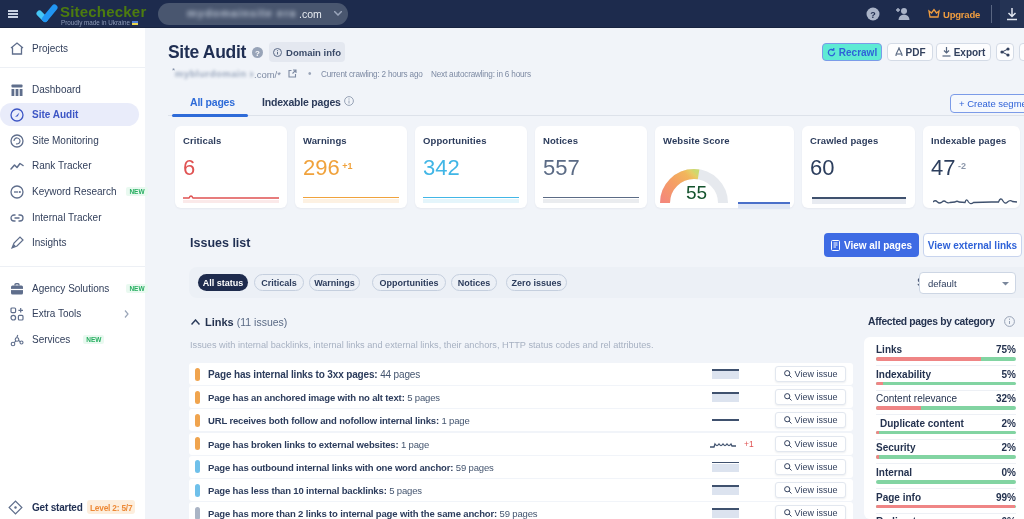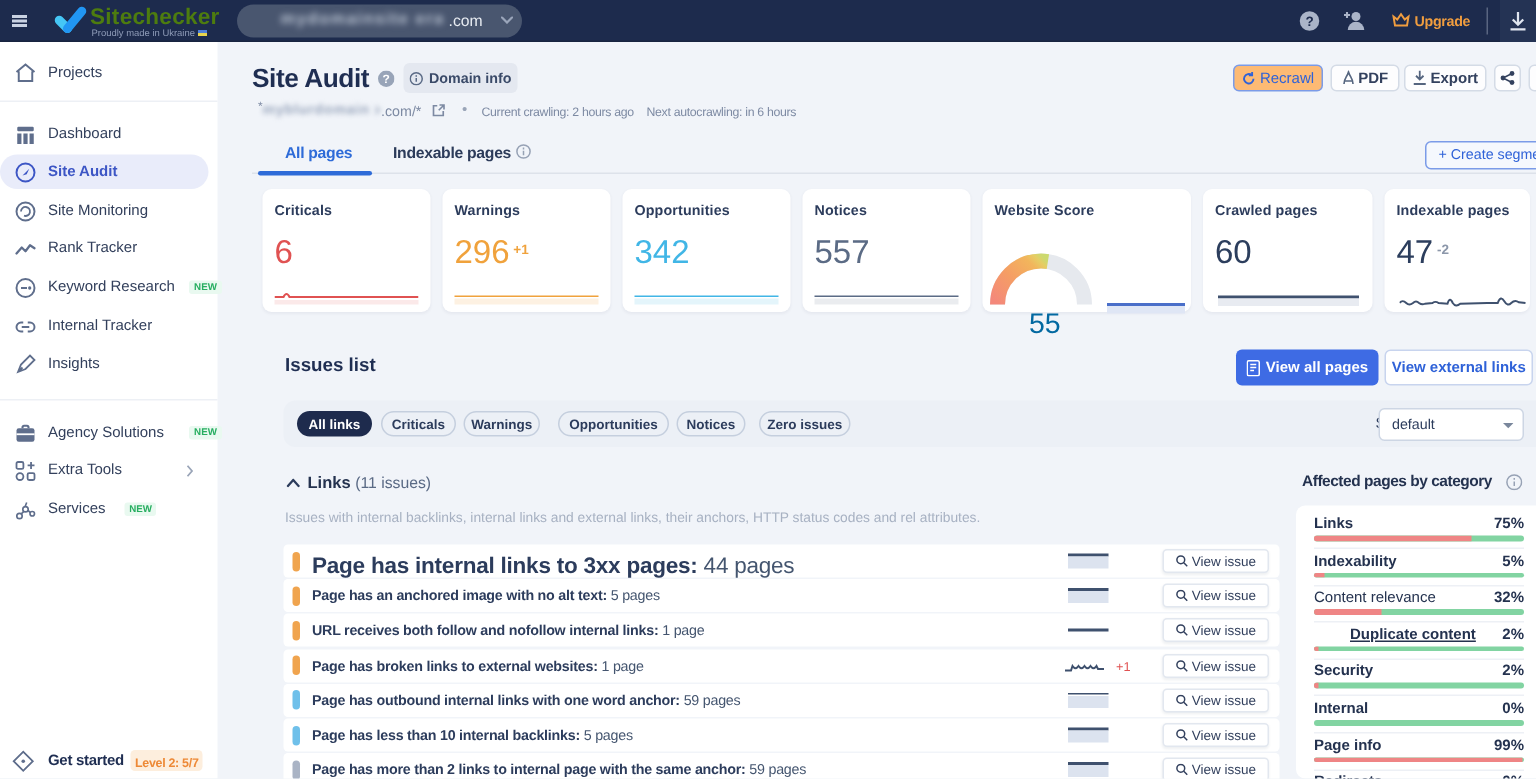--- a/index.html
+++ b/index.html
@@ -141,21 +141,21 @@
     <text x="5.5" y="8.5" text-anchor="middle" font-size="8" font-weight="bold" fill="#fff" font-family="Liberation Sans">?</text>
   </svg>
 <div class="abs" style="left:269px;top:42px;width:76px;height:20px;background:#e4e8f0;border-radius:4px;display:flex;align-items:center;justify-content:center;gap:4px;">
   <svg width="9" height="9" viewBox="0 0 9 9">
       <circle cx="4.5" cy="4.5" r="4" fill="none" stroke="#5b6b86" stroke-width="1"></circle>
       <path d="M4.5 4 v2.5 M4.5 2.2 v1" stroke="#5b6b86" stroke-width="1"></path>
     </svg>
   <span style="font-size:9.5px;font-weight:bold;color:#3a4a68;">Domain info</span>
 </div>
 
-<div class="btn abs" style="left:822px;top:43px;width:60px;height:18px;border:1px solid #7b9be8;color:#2f62d8;font-weight:normal;gap:3px;background:#fdba74;">
+<div class="btn abs" style="left:822px;top:43px;width:60px;height:18px;border:1px solid #7b9be8;color:#2f62d8;font-weight:bold;gap:3px;background:#5eead4;">
   <svg width="9" height="10" viewBox="0 0 10 10">
       <path d="M8.5 5.5 a3.5 3.5 0 1 1 -1.2 -2.6" stroke="#2f62d8" stroke-width="1.4" fill="none"></path>
       <path d="M7.5 0.5 L7.5 3 L5 3" stroke="#2f62d8" stroke-width="1.4" fill="none"></path>
     </svg>
   Recrawl</div>
 <div class="btn abs" style="left:887px;top:43px;width:46px;height:18px;border:1px solid #d4dbe6;color:#33415e;font-weight:bold;gap:3px;background:#fdfdfe;">
   <svg width="8" height="10" viewBox="0 0 8 10">
       <path d="M1 9 C1 5 3 4.5 4 1 C5 4.5 7 5 7 9" stroke="#55657f" stroke-width="1.1" fill="none"></path>
       <path d="M1.5 7 H6.5" stroke="#55657f" stroke-width="1.1"></path>
     </svg>
@@ -228,21 +228,21 @@
         <stop offset="0" stop-color="#f4887b"></stop>
           <stop offset="0.45" stop-color="#f59e64"></stop>
           <stop offset="0.8" stop-color="#f2b55c"></stop>
           <stop offset="0.92" stop-color="#e6cd64"></stop>
           <stop offset="1" stop-color="#ccd96f"></stop>
       </linearGradient>
       </defs>
       <path d="M5 35 A29 29 0 0 1 63 35" fill="none" stroke="#e6e9ee" stroke-width="10"></path>
       <path d="M5 35 A29 29 0 0 1 63 35" fill="none" stroke="url(#gg)" stroke-width="10" stroke-dasharray="50.1 91.1"></path>
     </svg>
-    <div class="abs" style="left:686px;top:182px;font-size:19px;color:#0369a1;margin-top:24px;">55</div>
+    <div class="abs" style="left:686px;top:182px;font-size:19px;color:#14532d;">55</div>
     <div class="abs" style="left:738px;top:201.5px;width:52px;height:2px;background:#4a6fc9;"></div>
     <div class="abs" style="left:738px;top:204px;width:52px;height:5px;background:#dfe6f5;"></div>
     <div class="card abs" style="left:802px;top:126px;width:113px;height:82px;"></div>
     <div class="abs clabel" style="left:810px;top:135px;">Crawled pages</div>
     <div class="abs cnum" style="left:810px;top:155px;color:#2c3e5d;">60<span style="font-size:9px;font-weight:bold;color:#2c3e5d;vertical-align:6px;"> </span></div>
     <div class="abs" style="left:812px;top:196.5px;width:94px;height:2px;background:#3f516e;"></div>
     <div class="abs" style="left:812px;top:199px;width:94px;height:5px;background:#e8ebf1;"></div>
     <div class="card abs" style="left:923px;top:126px;width:97px;height:82px;"></div>
     <div class="abs clabel" style="left:931px;top:135px;">Indexable pages</div>
     <div class="abs cnum" style="left:931px;top:155px;color:#2c3e5d;">47<span style="font-size:9px;font-weight:bold;color:#8c97aa;vertical-align:6px;"> -2</span></div>
@@ -255,21 +255,21 @@
 <div class="btn abs" style="left:824px;top:233px;width:95px;height:24px;background:#3e6be4;color:#fff;font-weight:bold;gap:4px;">
   <svg width="9" height="11" viewBox="0 0 9 11">
       <rect x="0.5" y="0.5" width="8" height="10" rx="1" fill="none" stroke="#fff" stroke-width="1"></rect>
       <path d="M2.5 3 H6.5 M2.5 5 H6.5 M2.5 7 H5" stroke="#fff" stroke-width="1"></path>
     </svg>
   View all pages</div>
 <div class="btn abs" style="left:923px;top:233px;width:99px;height:24px;background:#fff;border:1px solid #c8d4ee;color:#2f62d8;font-weight:bold;">View external links</div>
 
 <div class="abs" style="left:189px;top:267px;width:860px;height:31px;background:#ecf0f6;border-radius:8px;"></div>
 <div id="chips">
-    <div class="abs" style="left:198px;top:274px;width:50px;height:17px;background:#1e2b4d;border-radius:9px;display:flex;align-items:center;justify-content:center;color:#fff;font-size:9px;font-weight:bold;">All links</div>
+    <div class="abs" style="left:198px;top:274px;width:50px;height:17px;background:#1e2b4d;border-radius:9px;display:flex;align-items:center;justify-content:center;color:#fff;font-size:9px;font-weight:bold;">All status</div>
     <div class="abs" style="left:254px;top:274px;width:50px;height:17px;border:1px solid #c5cfde;border-radius:9px;display:flex;align-items:center;justify-content:center;color:#2c3c5c;font-size:9px;font-weight:bold;">Criticals</div>
     <div class="abs" style="left:309px;top:274px;width:51px;height:17px;border:1px solid #c5cfde;border-radius:9px;display:flex;align-items:center;justify-content:center;color:#2c3c5c;font-size:9px;font-weight:bold;">Warnings</div>
     <div class="abs" style="left:372px;top:274px;width:74px;height:17px;border:1px solid #c5cfde;border-radius:9px;display:flex;align-items:center;justify-content:center;color:#2c3c5c;font-size:9px;font-weight:bold;">Opportunities</div>
     <div class="abs" style="left:451px;top:274px;width:46px;height:17px;border:1px solid #c5cfde;border-radius:9px;display:flex;align-items:center;justify-content:center;color:#2c3c5c;font-size:9px;font-weight:bold;">Notices</div>
     <div class="abs" style="left:506px;top:274px;width:61px;height:17px;border:1px solid #c5cfde;border-radius:9px;display:flex;align-items:center;justify-content:center;color:#2c3c5c;font-size:9px;font-weight:bold;">Zero issues</div>
   </div>
 <div class="abs" style="left:917px;top:277px;font-size:10px;color:#2c3c5c;">Sort by:</div>
 <div class="abs" style="left:919px;top:272px;width:97px;height:22px;background:#fff;border:1px solid #cdd6e4;border-radius:4px;"></div>
 <div class="abs" style="left:928px;top:278px;font-size:9.5px;color:#2c3c5c;">default</div>
 <svg class="abs" style="left:1002px;top:282px;" width="7" height="4">
@@ -278,21 +278,21 @@
 
 <svg class="abs" style="left:191px;top:319px;" width="9" height="6">
     <path d="M0.5 5.5 L4.5 1 L8.5 5.5" stroke="#2c3c5c" stroke-width="1.5" fill="none"></path>
   </svg>
 <div class="abs" style="left:205px;top:316px;font-size:11px;font-weight:bold;color:#24324f;">Links <span style="font-weight:normal;color:#5a6a85;font-size:10.5px;">(11 issues)</span></div>
 <div class="abs" style="left:190px;top:340px;font-size:9.2px;color:#a7b1c2;">Issues with internal backlinks, internal links and external links, their anchors, HTTP status codes and rel attributes.</div>
 
 <div id="rows">
     <div class="abs" style="left:189px;top:363px;width:664px;height:22px;background:#fff;border-radius:3px;"></div>
     <div class="abs" style="left:195px;top:367.5px;width:5px;height:13px;background:#f0a44e;border-radius:2.5px;"></div>
-    <div class="abs" style="left:208px;top:369px;font-size:15px;font-weight:bold;color:#2c3c5c;letter-spacing:-0.15px;">Page has internal links to 3xx pages: <span style="font-weight:normal;color:#44556f;">44 pages</span></div>
+    <div class="abs" style="left:208px;top:369px;font-size:10px;font-weight:bold;color:#2c3c5c;letter-spacing:-0.15px;">Page has internal links to 3xx pages: <span style="font-weight:normal;color:#44556f;">44 pages</span></div>
     <div class="abs" style="left:712px;top:369px;width:27px;height:1.6px;background:#3f516e;"></div>
     <div class="abs" style="left:712px;top:371px;width:27px;height:8px;background:#dce3ef;"></div>
     <div class="abs" style="left:775px;top:366px;width:71px;height:16px;background:#fff;border:1px solid #e2e7ef;border-radius:3px;box-shadow:0 1px 2px rgba(30,45,80,.08);display:flex;align-items:center;justify-content:center;gap:3px;font-size:9px;color:#33415e;">
     <svg width="8" height="8" viewBox="0 0 8 8">
         <circle cx="3.2" cy="3.2" r="2.6" fill="none" stroke="#33415e" stroke-width="1"></circle>
         <path d="M5.2 5.2 L7.5 7.5" stroke="#33415e" stroke-width="1"></path>
       </svg>View issue</div>
     <div class="abs" style="left:189px;top:386.2px;width:664px;height:22px;background:#fff;border-radius:3px;"></div>
     <div class="abs" style="left:195px;top:390.7px;width:5px;height:13px;background:#f0a44e;border-radius:2.5px;"></div>
     <div class="abs" style="left:208px;top:392.2px;font-size:9.5px;font-weight:bold;color:#2c3c5c;letter-spacing:-0.15px;">Page has an anchored image with no alt text: <span style="font-weight:normal;color:#44556f;">5 pages</span></div>
@@ -374,21 +374,21 @@
     <div class="abs" style="left:876px;top:381.6px;width:140px;height:3.5px;background:#82d4a2;border-radius:2px;overflow:hidden;">
       <div style="width:5%;height:100%;background:#ef8585;"></div>
     </div>
     <div class="abs" style="left:876px;top:389.6px;width:140px;height:1px;background:#edf0f5;"></div>
     <div class="abs" style="left:876px;top:393.2px;font-size:10px;font-weight:normal;color:#24324f;">Content relevance</div>
     <div class="abs" style="left:983px;top:393.2px;width:33px;text-align:right;font-size:10px;font-weight:bold;color:#24324f;">32%</div>
     <div class="abs" style="left:876px;top:406.2px;width:140px;height:3.5px;background:#82d4a2;border-radius:2px;overflow:hidden;">
       <div style="width:32%;height:100%;background:#ef8585;"></div>
     </div>
     <div class="abs" style="left:876px;top:414.2px;width:140px;height:1px;background:#edf0f5;"></div>
-    <div class="abs" style="left:900px;top:417.8px;font-size:10px;font-weight:bold;color:#24324f;text-decoration:underline;">Duplicate content</div>
+    <div class="abs" style="left:880px;top:417.8px;font-size:10px;font-weight:bold;color:#24324f;">Duplicate content</div>
     <div class="abs" style="left:983px;top:417.8px;width:33px;text-align:right;font-size:10px;font-weight:bold;color:#24324f;">2%</div>
     <div class="abs" style="left:876px;top:430.8px;width:140px;height:3.5px;background:#82d4a2;border-radius:2px;overflow:hidden;">
       <div style="width:2%;height:100%;background:#ef8585;"></div>
     </div>
     <div class="abs" style="left:876px;top:438.8px;width:140px;height:1px;background:#edf0f5;"></div>
     <div class="abs" style="left:876px;top:442.4px;font-size:10px;font-weight:bold;color:#24324f;">Security</div>
     <div class="abs" style="left:983px;top:442.4px;width:33px;text-align:right;font-size:10px;font-weight:bold;color:#24324f;">2%</div>
     <div class="abs" style="left:876px;top:455.4px;width:140px;height:3.5px;background:#82d4a2;border-radius:2px;overflow:hidden;">
       <div style="width:2%;height:100%;background:#ef8585;"></div>
     </div>

